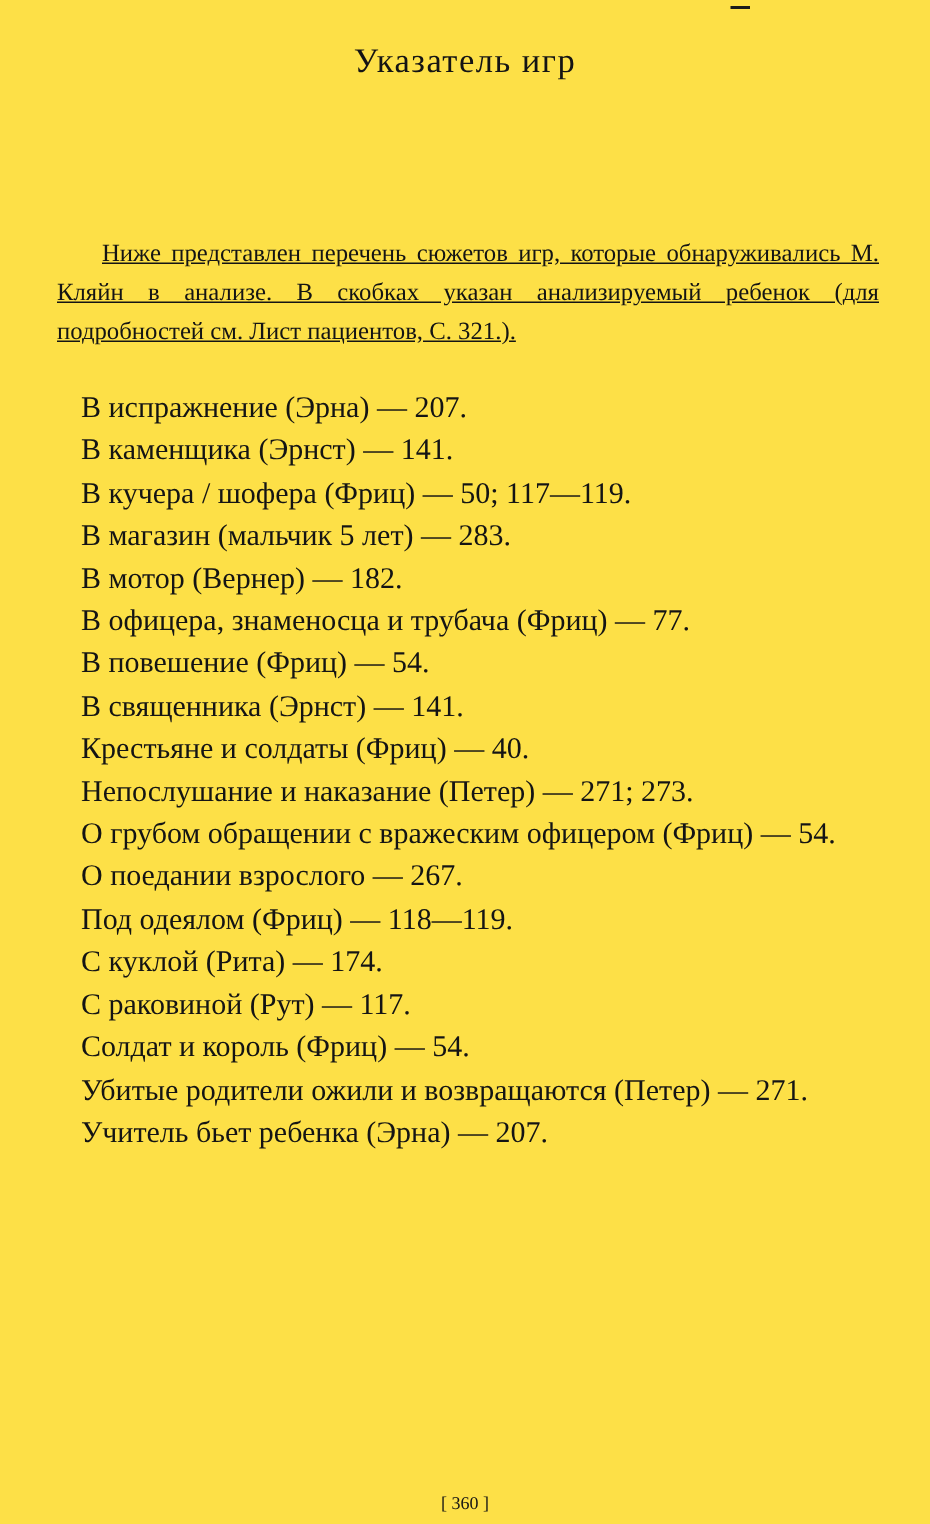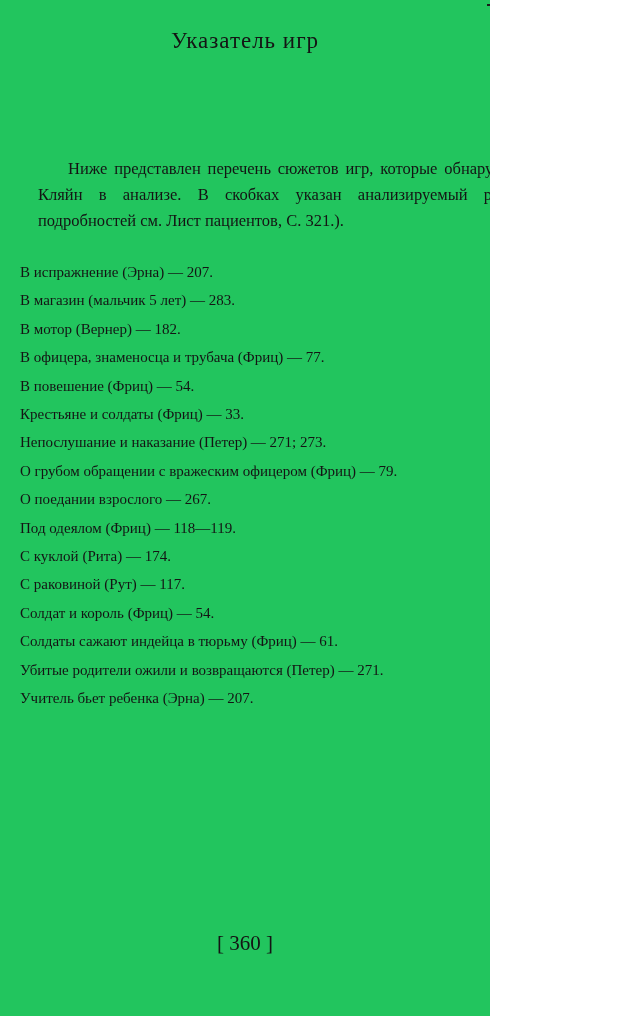--- a/index.html
+++ b/index.html
@@ -2,23 +2,23 @@
 <html><head>
 <meta charset="utf-8">
 <style>
   html, body {
     margin: 0;
     padding: 0;
     background: #ffffff;
   }
   .page {
     position: relative;
-    width: 490px;
+    width: 620px;
     height: 1016px;
-    background: #22c55e;
+    background: #fde047;
     font-family: "Liberation Serif", serif;
     color: #141414;
     overflow: hidden;
   }
   .top-mark {
     position: absolute;
     top: 4px;
     left: 487px;
     width: 13px;
     height: 2px;
@@ -38,66 +38,69 @@
   .intro {
     position: absolute;
     top: 156px;
     left: 38px;
     width: 548px;
     font-size: 16.5px;
     line-height: 26px;
     text-align: justify;
     text-indent: 30px;
     margin: 0;
+    text-decoration: underline;
   }
   .entries {
     position: absolute;
     top: 258px;
-    left: 20px;
+    left: 54px;
     width: 560px;
-    font-size: 15px;
+    font-size: 20px;
   }
   .entry {
     line-height: 28.4px;
     white-space: nowrap;
   }
   .footer {
     position: absolute;
-    top: 931px;
+    top: 995px;
     left: 0;
     width: 100%;
     text-align: center;
-    font-size: 21px;
+    font-size: 12px;
   }
 </style>
 </head>
 <body>
 
 <div class="page">
 
   <div class="top-mark"></div>
 
   <h1 class="title">Указатель игр</h1>
 
   <p class="intro">Ниже представлен перечень сюжетов игр, которые обнаруживались М. Кляйн в анализе. В скобках указан анализируемый ребенок (для подробностей см. Лист пациентов, С. 321.).</p>
 
   <div class="entries">
     <div class="entry">В испражнение (Эрна) — 207.</div>
+    <div class="entry">В каменщика (Эрнст) — 141.</div>
+    <div class="entry">В кучера / шофера (Фриц) — 50; 117—119.</div>
     <div class="entry">В магазин (мальчик 5 лет) — 283.</div>
     <div class="entry">В мотор (Вернер) — 182.</div>
     <div class="entry">В офицера, знаменосца и трубача (Фриц) — 77.</div>
     <div class="entry">В повешение (Фриц) — 54.</div>
-    <div class="entry">Крестьяне и солдаты (Фриц) — 33.</div>
+    <div class="entry">В священника (Эрнст) — 141.</div>
+    <div class="entry">Крестьяне и солдаты (Фриц) — 40.</div>
     <div class="entry">Непослушание и наказание (Петер) — 271; 273.</div>
-    <div class="entry">О грубом обращении с вражеским офицером (Фриц) — 79.</div>
+    <div class="entry">О грубом обращении с вражеским офицером (Фриц) — 54.</div>
     <div class="entry">О поедании взрослого — 267.</div>
     <div class="entry">Под одеялом (Фриц) — 118—119.</div>
     <div class="entry">С куклой (Рита) — 174.</div>
     <div class="entry">С раковиной (Рут) — 117.</div>
     <div class="entry">Солдат и король (Фриц) — 54.</div>
-    <div class="entry">Солдаты сажают индейца в тюрьму (Фриц) — 61.</div>
     <div class="entry">Убитые родители ожили и возвращаются (Петер) — 271.</div>
     <div class="entry">Учитель бьет ребенка (Эрна) — 207.</div>
   </div>
 
   <div class="footer">[ 360 ]</div>
 
 </div>
 
 </body></html>

